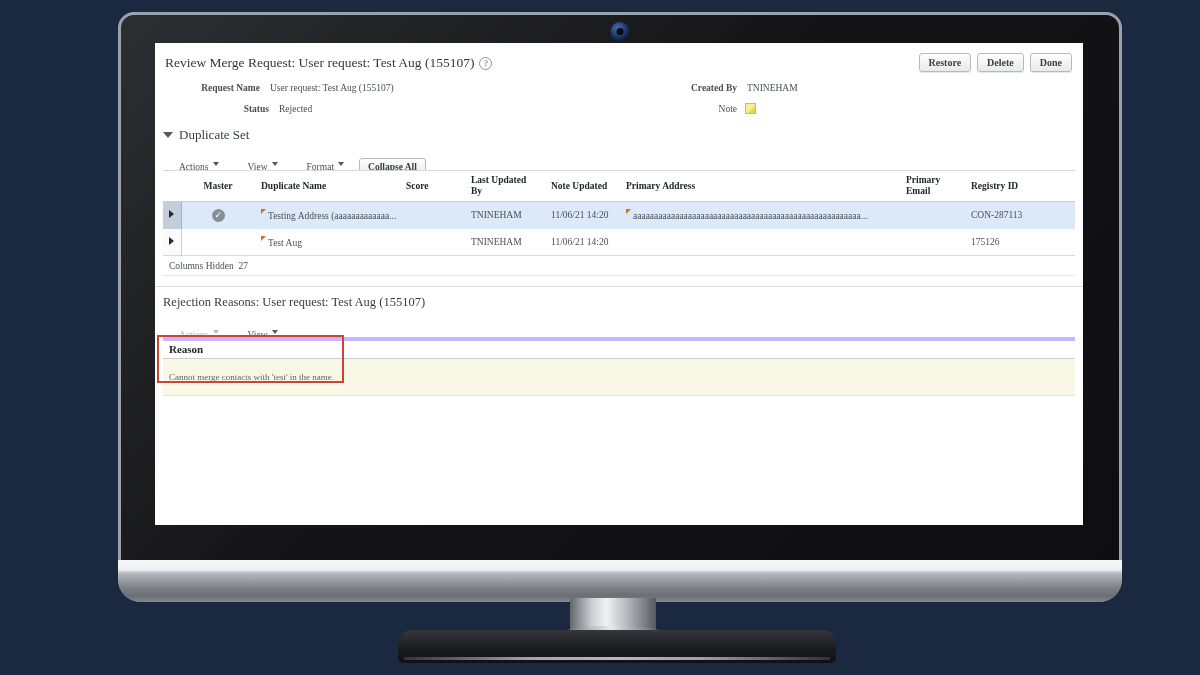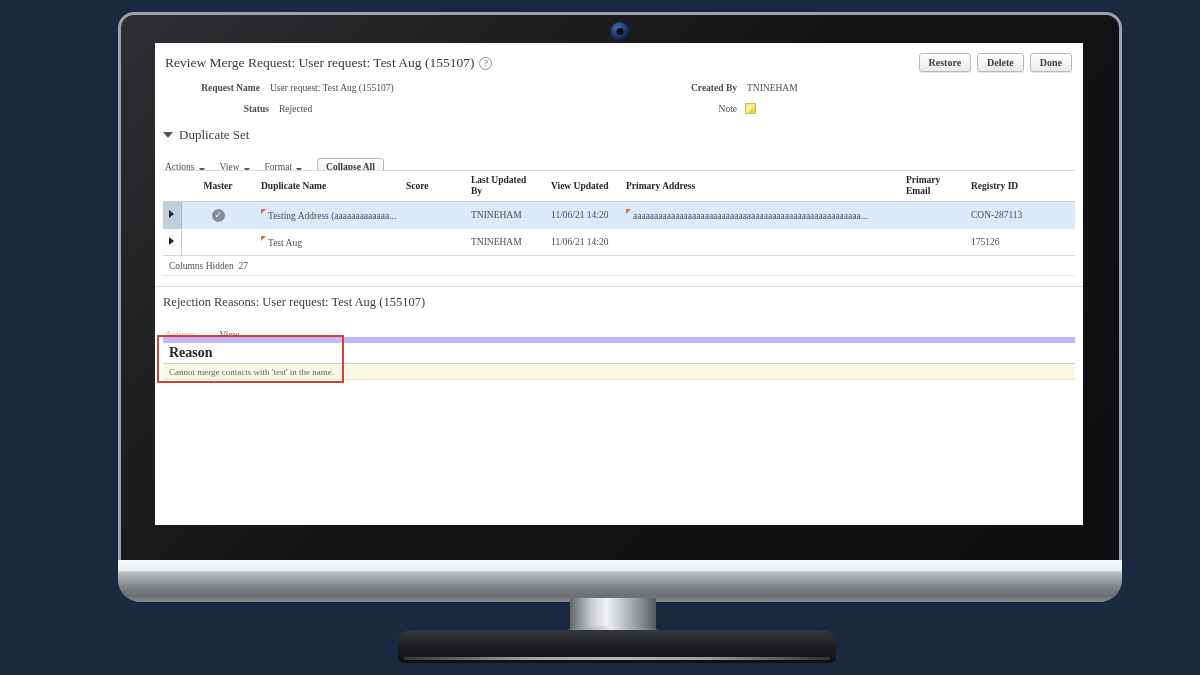--- a/index.html
+++ b/index.html
@@ -48,21 +48,21 @@
   .form-value { margin-left:10px; color:#4a4e54; }
   .note-icon { display:inline-block; width:11px; height:11px; margin-left:8px;
     background:linear-gradient(135deg,#f9ee8e 60%,#e8d45a 62%); border:1px solid #cdbc4e; }
 
   .section-heading { position:absolute; left:8px; display:flex; align-items:center; gap:6px;
     font-size:13px; color:#383d43; white-space:nowrap; }
   .disclosure-icon { width:0; height:0; border-left:5px solid transparent; border-right:5px solid transparent;
     border-top:6px solid #55595e; display:inline-block; }
 
   .toolbar { position:absolute; left:10px; display:flex; align-items:center; gap:15px; white-space:nowrap; }
-  .menu-item { display:inline-flex; align-items:flex-end; gap:4px; color:#4a4e54; cursor:pointer; }
+  .menu-item { display:inline-flex; align-items:flex-start; gap:4px; color:#4a4e54; cursor:pointer;margin-left:14px; }
   .menu-item.disabled { color:#b6bac0; }
   .caret-icon { width:0; height:0; border-left:3.5px solid transparent; border-right:3.5px solid transparent;
     border-top:4px solid #55595e; display:inline-block; }
   .menu-item.disabled .caret-icon { border-top-color:#b6bac0; }
   .btn.small { font-size:9.5px; padding:3px 8px; }
   .tool-btn { display:inline-flex; align-items:center; gap:4px; font-weight:bold; color:#3c4045; cursor:pointer;margin-top:24px; }
   .tool-btn.disabled { color:#b6bac0; }
   .detach-icon { position:relative; width:10px; height:9px; border:1px solid #7a7e84; background:#fff; display:inline-block; }
   .detach-icon::before { content:''; position:absolute; left:-3px; top:-3px; width:7px; height:6px; background:#fff; border:1px solid #7a7e84; }
   .wrap-icon { color:#b6bac0; font-size:11px; line-height:1; }
@@ -83,23 +83,23 @@
   .check-circle-icon { display:inline-block; width:13px; height:13px; border-radius:50%; background:#878e95;
     color:#fff; font-size:9px; line-height:13px; text-align:center; }
   .check-circle-icon::after { content:'\2713'; }
   .flag-icon { display:inline-block; width:0; height:0; border-top:5px solid #e06a33;
     border-right:5px solid transparent; margin-right:2px; vertical-align:5px; }
   tr.grid-footer td { height:20px; border-top:1px solid #d9d9d9; border-bottom:1px solid #e4e4e4; color:#4a4e54; }
   .divider { position:absolute; left:0; width:928px; border-top:1px solid #dcdcdc; }
 
   .heading2 { font-size:12.5px; }
   table.reason-grid { position:absolute; left:8px; top:294px; width:912px; border-collapse:collapse; table-layout:fixed; }
-  table.reason-grid th { font-size:14px; font-weight:bold; color:#23272b; text-align:left; padding:2px 6px;
-    height:19px; border-top:6px solid #c4b5fd; border-bottom:1px solid #cfcfcf; background:#fff; }
-  table.reason-grid td { font-size:9px; color:#61655a; padding:2px 6px; height:16px; background:#f9f8e7;
+  table.reason-grid th { font-size:11px; font-weight:bold; color:#23272b; text-align:left; padding:2px 6px;
+    height:19px; border-top:4px solid #c4b5fd; border-bottom:1px solid #cfcfcf; background:#fff; }
+  table.reason-grid td { font-size:9px; color:#61655a; padding:2px 6px; height:37px; background:#f9f8e7;
     border-bottom:1px solid #e8e5cd; white-space:nowrap; }
   .red-annotation { position:absolute; left:2px; top:292px; width:187px; height:48px;
     border:2px solid #cf4335; pointer-events:none; }
 </style>
 </head>
 <body>
 
 <div class="monitor">
   <div class="webcam"></div>
 
@@ -173,21 +173,21 @@
             <col style="width:65px">
             <col style="width:110px">
         </colgroup>
         <thead>
           <tr>
             <th></th>
             <th class="center">Master</th>
             <th>Duplicate Name</th>
             <th>Score</th>
             <th>Last Updated By</th>
-            <th>View Updated</th>
+            <th>Note Updated</th>
             <th>Primary Address</th>
             <th>Primary Email</th>
             <th>Registry ID</th>
           </tr>
         </thead>
         <tbody>
           <tr class="row-selected">
             <td class="handle"><span class="play-icon"></span></td>
             <td class="master"><span class="check-circle-icon"></span></td>
             <td><span class="flag-icon"></span><span>Testing Address (aaaaaaaaaaaaa...</span></td>

